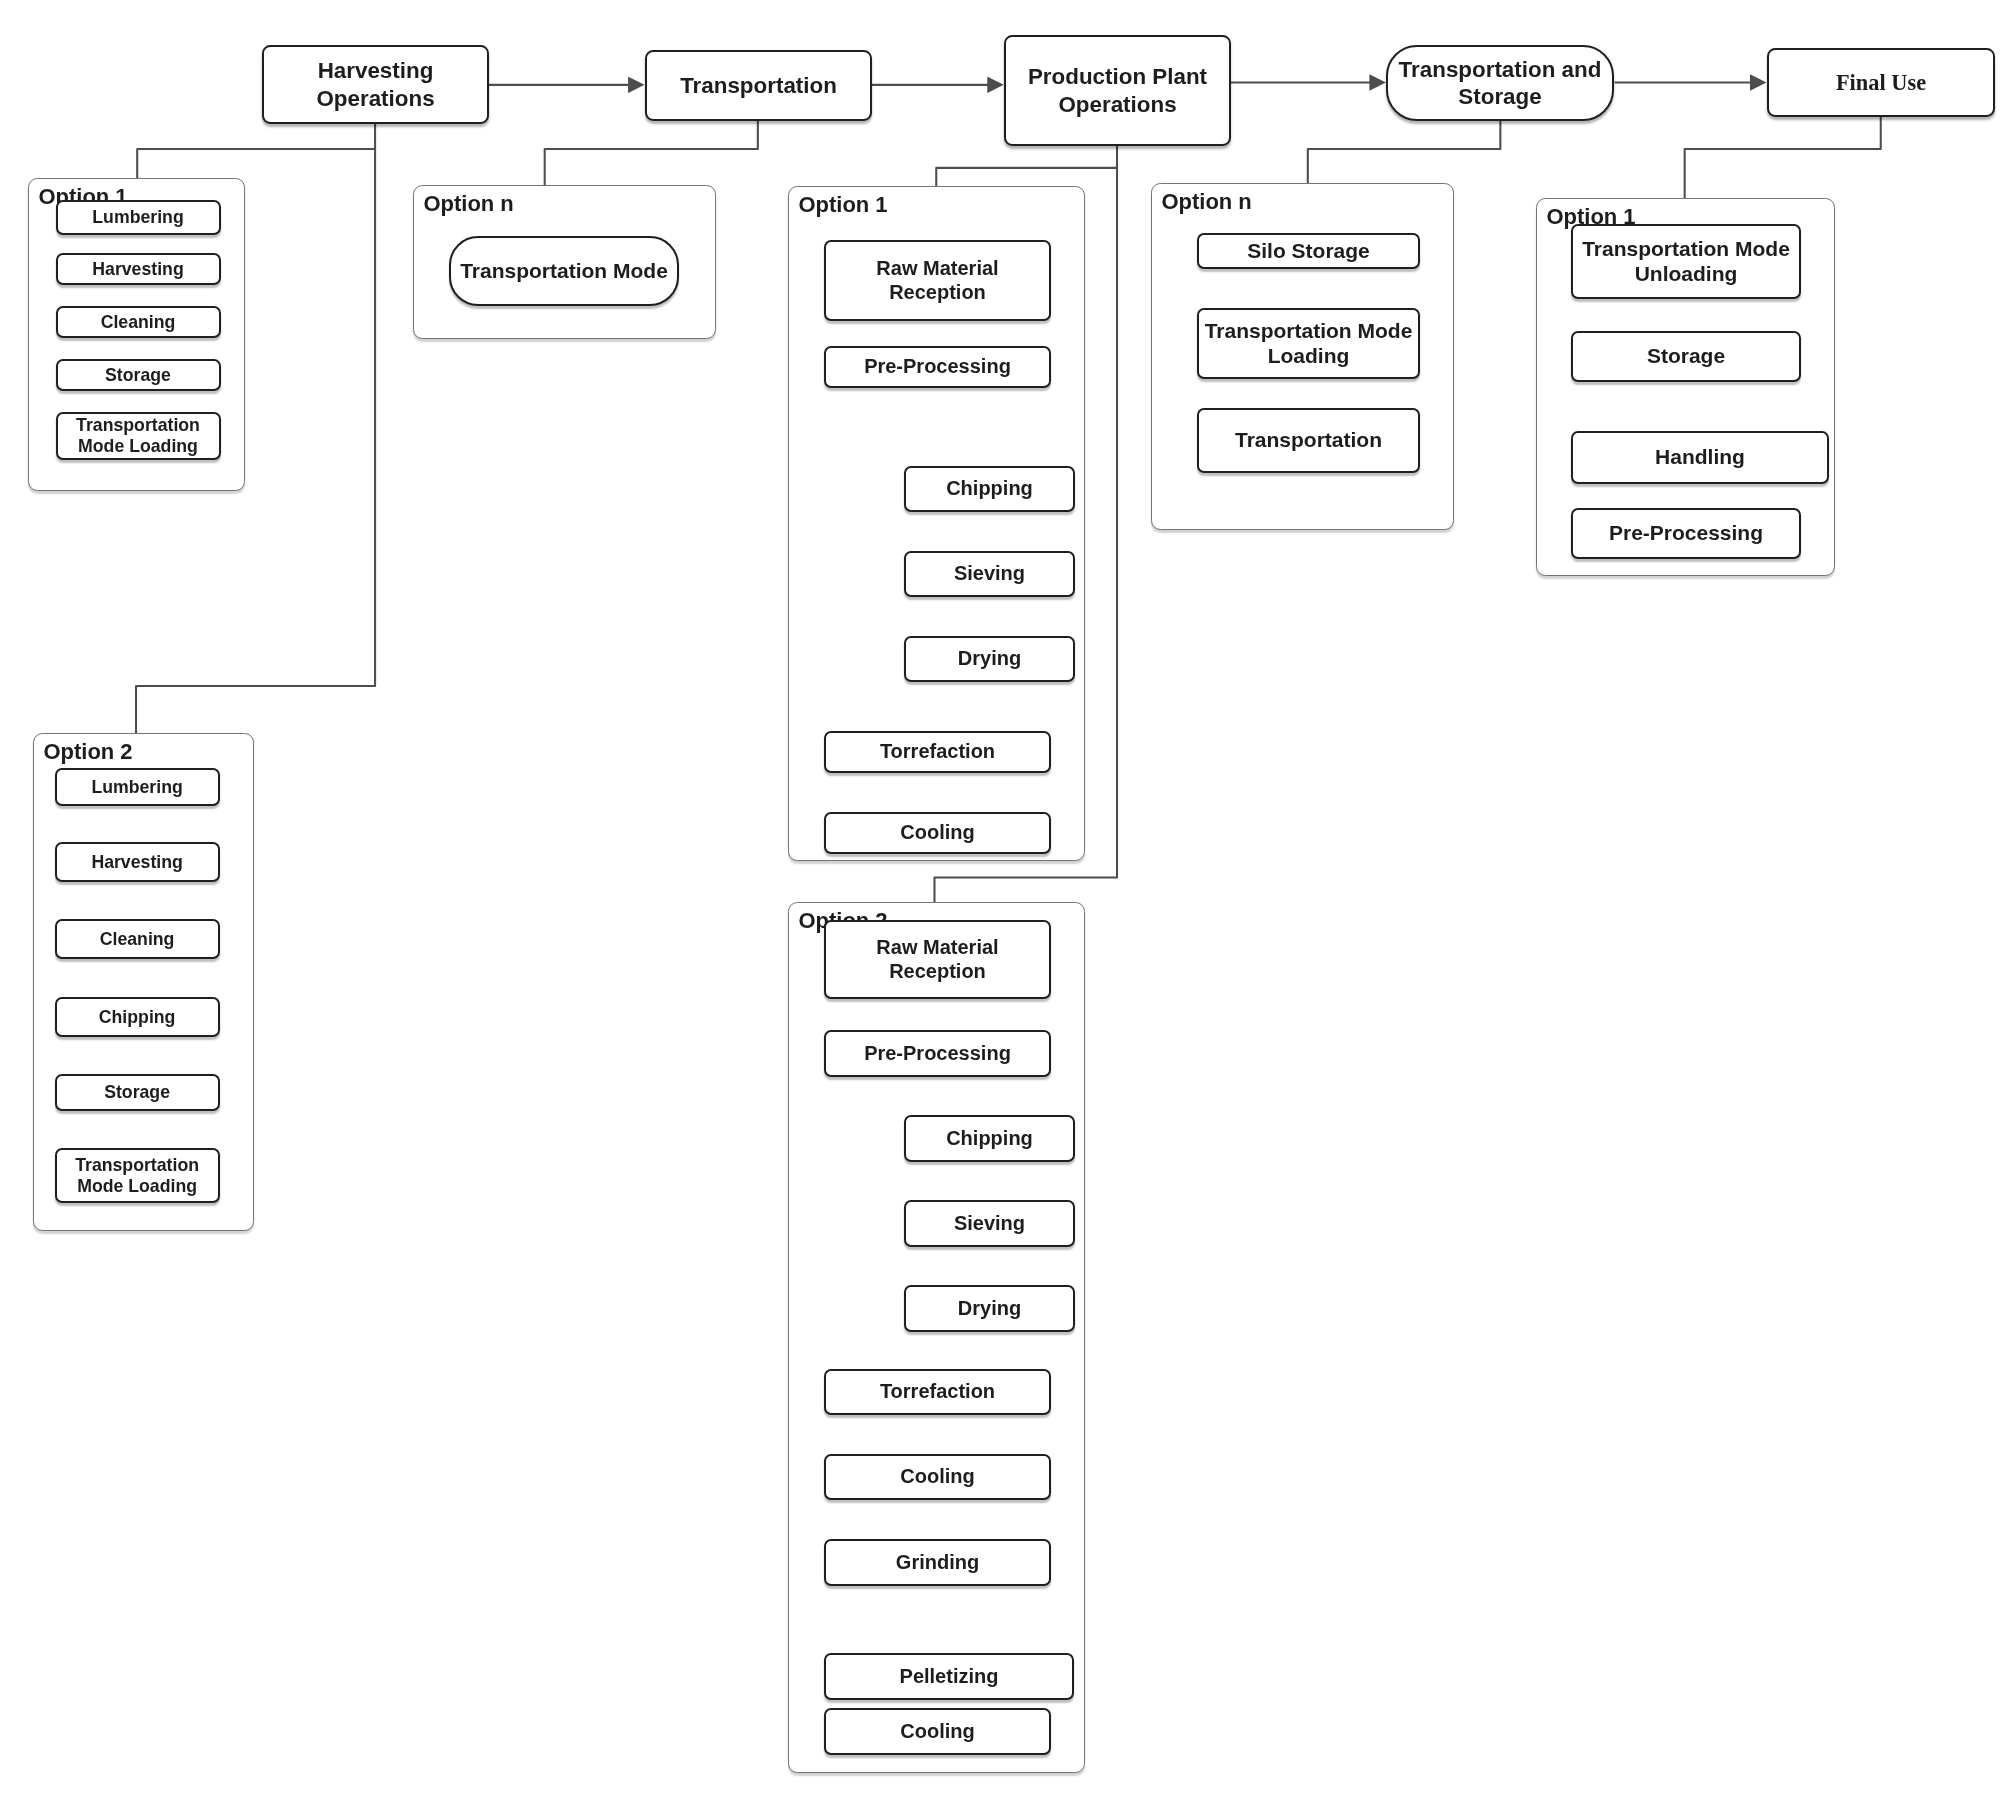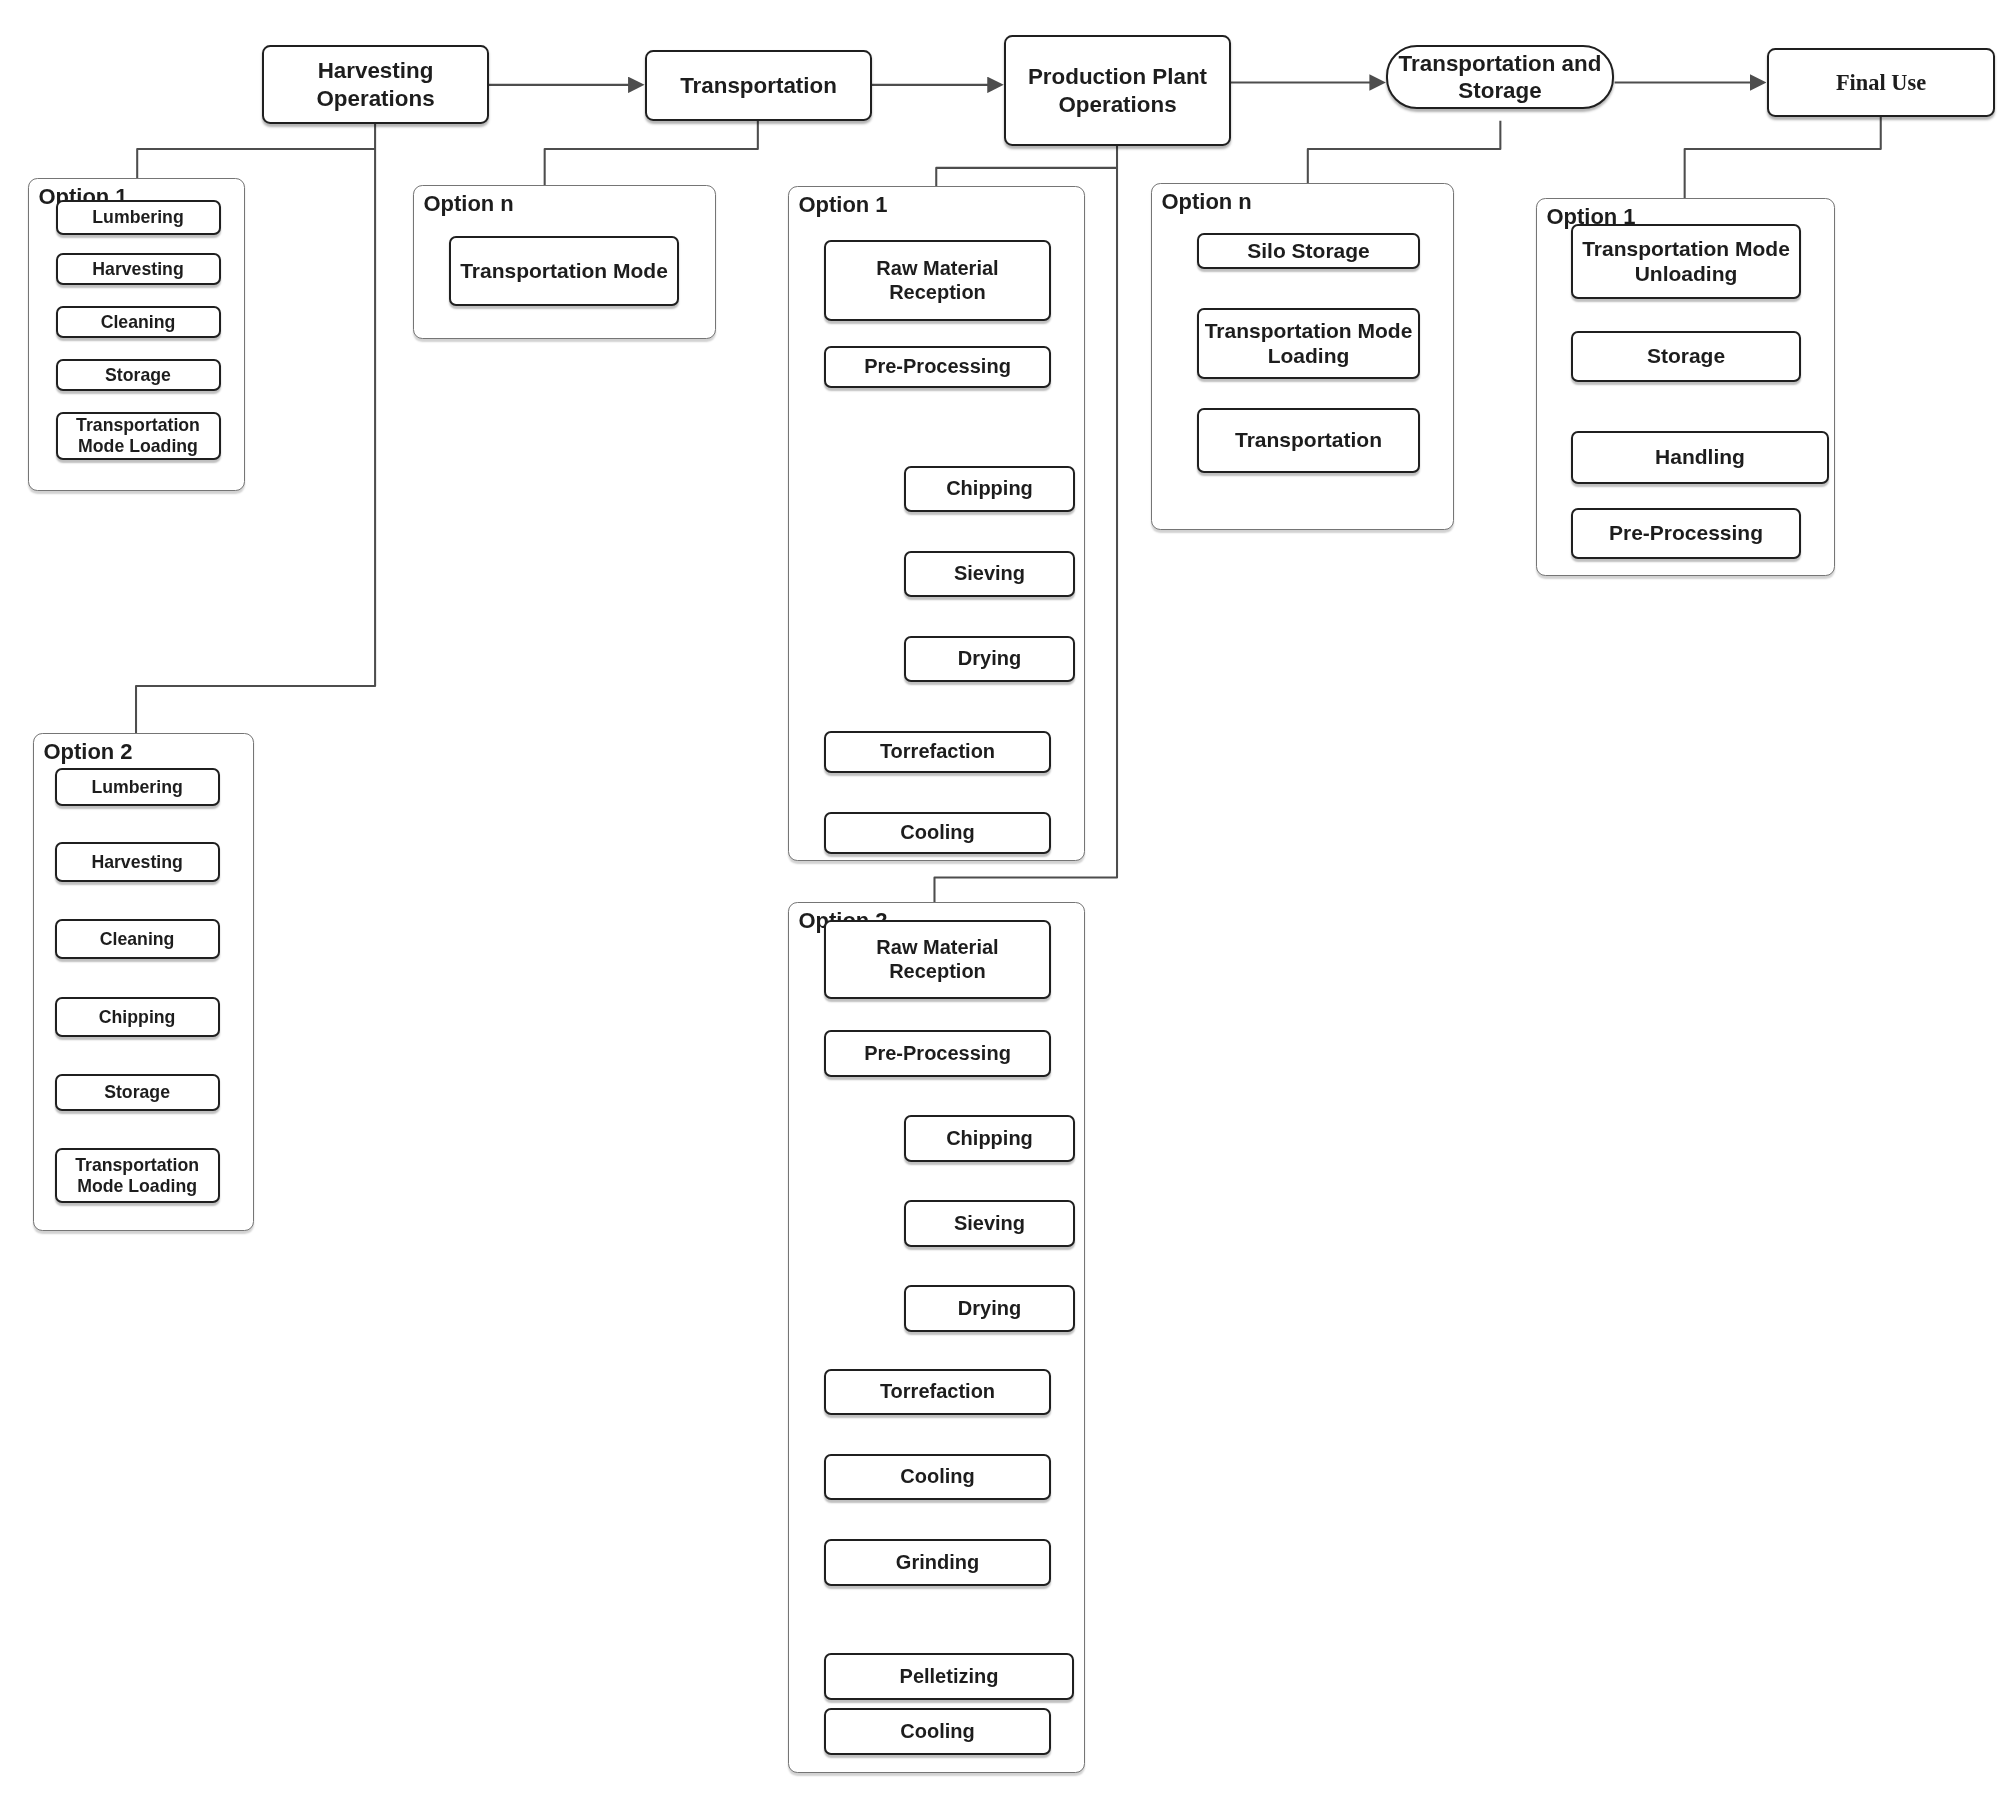--- a/index.html
+++ b/index.html
@@ -110,21 +110,21 @@
 
       <path d="M 2861 505 L 2861 555" marker-end="url(#ah)"></path>
       <path d="M 2861 648 L 2861 702" marker-end="url(#ah)"></path>
       <path d="M 2861 798 L 2861 855" marker-end="url(#ah)"></path>
     </g>
   </svg>
 
   <div class="stage" style="left:262px;top:45px;width:227px;height:79px;">Harvesting Operations</div>
   <div class="stage" style="left:645px;top:50px;width:227px;height:71px;">Transportation</div>
   <div class="stage" style="left:1004px;top:27px;width:227px;height:111px;margin-top:8px;">Production Plant Operations</div>
-  <div class="stage" style="left:1386px;top:45px;width:228px;height:64px;border-radius:31px;">Transportation and Storage</div>
+  <div class="stage" style="left:1386px;top:45px;width:228px;height:76px;border-radius:31px;">Transportation and Storage</div>
   <div class="stage" style="left:1767px;top:48px;width:228px;height:69px;font-family:Liberation Serif, serif;">Final Use</div>
 
   <div class="group" style="left:28px;top:178px;width:217px;height:313px;">
     <div class="group-label">Option 1</div>
     <div class="step fs30" style="left:26.5px;top:21px;width:165px;height:35px;">Lumbering</div>
     <div class="step fs30" style="left:26.5px;top:74px;width:165px;height:32px;">Harvesting</div>
     <div class="step fs30" style="left:26.5px;top:127px;width:165px;height:32px;">Cleaning</div>
     <div class="step fs30" style="left:26.5px;top:180px;width:165px;height:32px;">Storage</div>
     <div class="step fs30" style="left:26.5px;top:233px;width:165px;height:48px;">Transportation Mode Loading</div>
   </div>
@@ -134,21 +134,21 @@
     <div class="step fs30" style="left:20.6px;top:34px;width:165px;height:38px;">Lumbering</div>
     <div class="step fs30" style="left:20.6px;top:108px;width:165px;height:40px;">Harvesting</div>
     <div class="step fs30" style="left:20.6px;top:185px;width:165px;height:40px;">Cleaning</div>
     <div class="step fs30" style="left:20.6px;top:263px;width:165px;height:40px;">Chipping</div>
     <div class="step fs30" style="left:20.6px;top:340px;width:165px;height:37px;">Storage</div>
     <div class="step fs30" style="left:20.6px;top:414px;width:165px;height:55px;">Transportation Mode Loading</div>
   </div>
 
   <div class="group" style="left:413px;top:185px;width:303px;height:154px;">
     <div class="group-label">Option n</div>
-    <div class="step fs36" style="left:35px;top:50px;width:230px;height:70px;">Transportation Mode</div>
+    <div class="step fs36" style="left:35px;top:50px;width:230px;height:70px;border-radius:29px;">Transportation Mode</div>
   </div>
 
   <div class="group" style="left:788px;top:186px;width:297px;height:675px;">
     <div class="group-label">Option 1</div>
     <div class="step fs34" style="left:35px;top:53px;width:227px;height:81px;">Raw Material Reception</div>
     <div class="step fs34" style="left:35px;top:159px;width:227px;height:42px;">Pre-Processing</div>
     <div class="step fs34" style="left:115px;top:279px;width:171px;height:46px;">Chipping</div>
     <div class="step fs34" style="left:115px;top:364px;width:171px;height:46px;">Sieving</div>
     <div class="step fs34" style="left:115px;top:449px;width:171px;height:46px;">Drying</div>
     <div class="step fs34" style="left:35px;top:544px;width:227px;height:42px;">Torrefaction</div>

